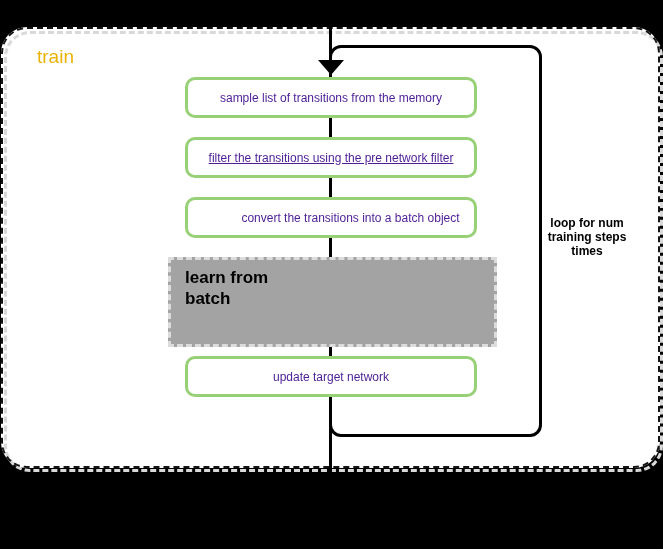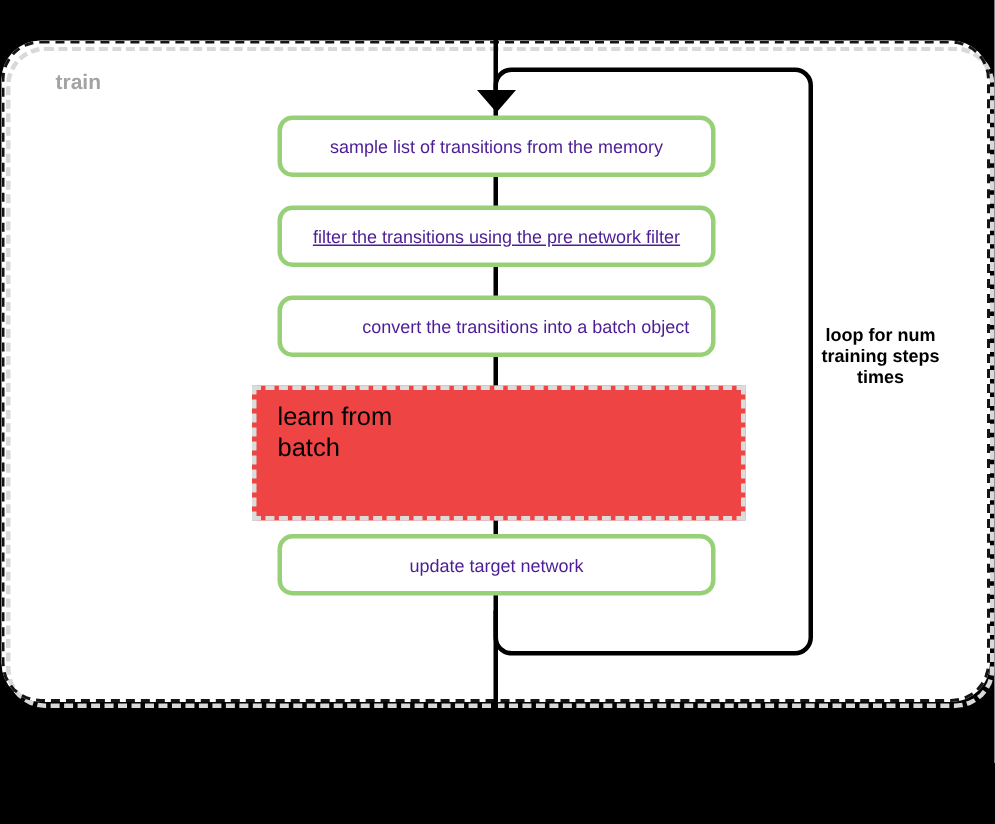--- a/index.html
+++ b/index.html
@@ -24,21 +24,21 @@
     border-radius:26px;
   }
   .frame-border{
     left:1px;top:27px;width:659px;height:441px;
     border:2px dashed var(--frame-dash,#141414);
     border-radius:26px;
   }
 
   .frame-title{
     left:37px;top:46px;
-    font-size:14px;font-weight:bold;color:#a3a3a3;
+    font-size:19px;font-weight:normal;color:#eab308;
   }
 
   
   .loop-rect{
     left:329px;top:45px;width:213px;height:392px;
     border:3px solid var(--loop-stroke,#000);
     border-radius:12px;
   }
 
   .flow-line{
@@ -64,24 +64,24 @@
     display:flex;align-items:center;justify-content:center;
     font-size:12px;color:#4c1d95;text-align:center;
   }
   .step1{top:77px;}
   .step2{top:137px;text-decoration:underline;}
   .step3{top:197px;padding-left:39px;}
   .step4{top:356px;}
 
   .learn-box{
     left:168px;top:257px;width:329px;height:90px;
-    background:#ef4444;
+    background:#a3a3a3;
     border:3px dashed var(--learn-dash,#dcdcdc);
     padding:7px 0 0 14px;
-    font-size:17px;font-weight:normal;color:#000;
+    font-size:17px;font-weight:bold;color:#000;
     line-height:21px;white-space:pre-line;
   }
 
   .loop-label{
     left:535px;top:216px;width:104px;
     font-size:12px;font-weight:bold;color:#000;
     line-height:14px;text-align:center;white-space:pre-line;
   }
 </style>
 </head>

